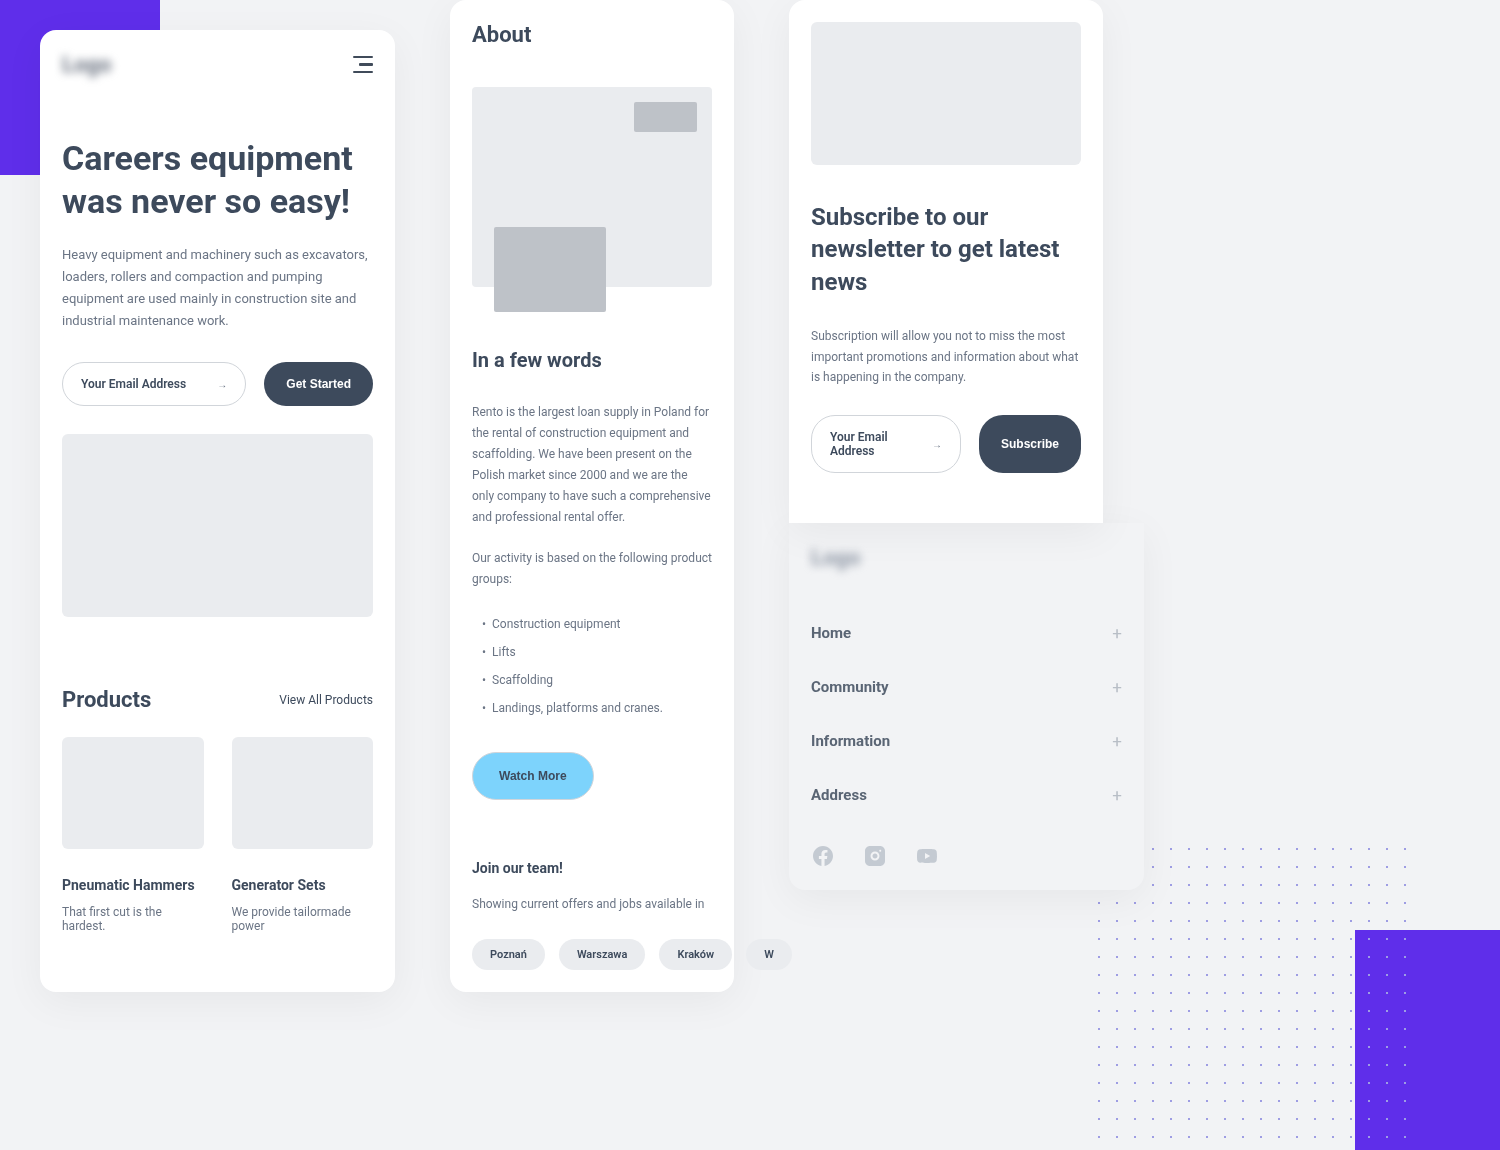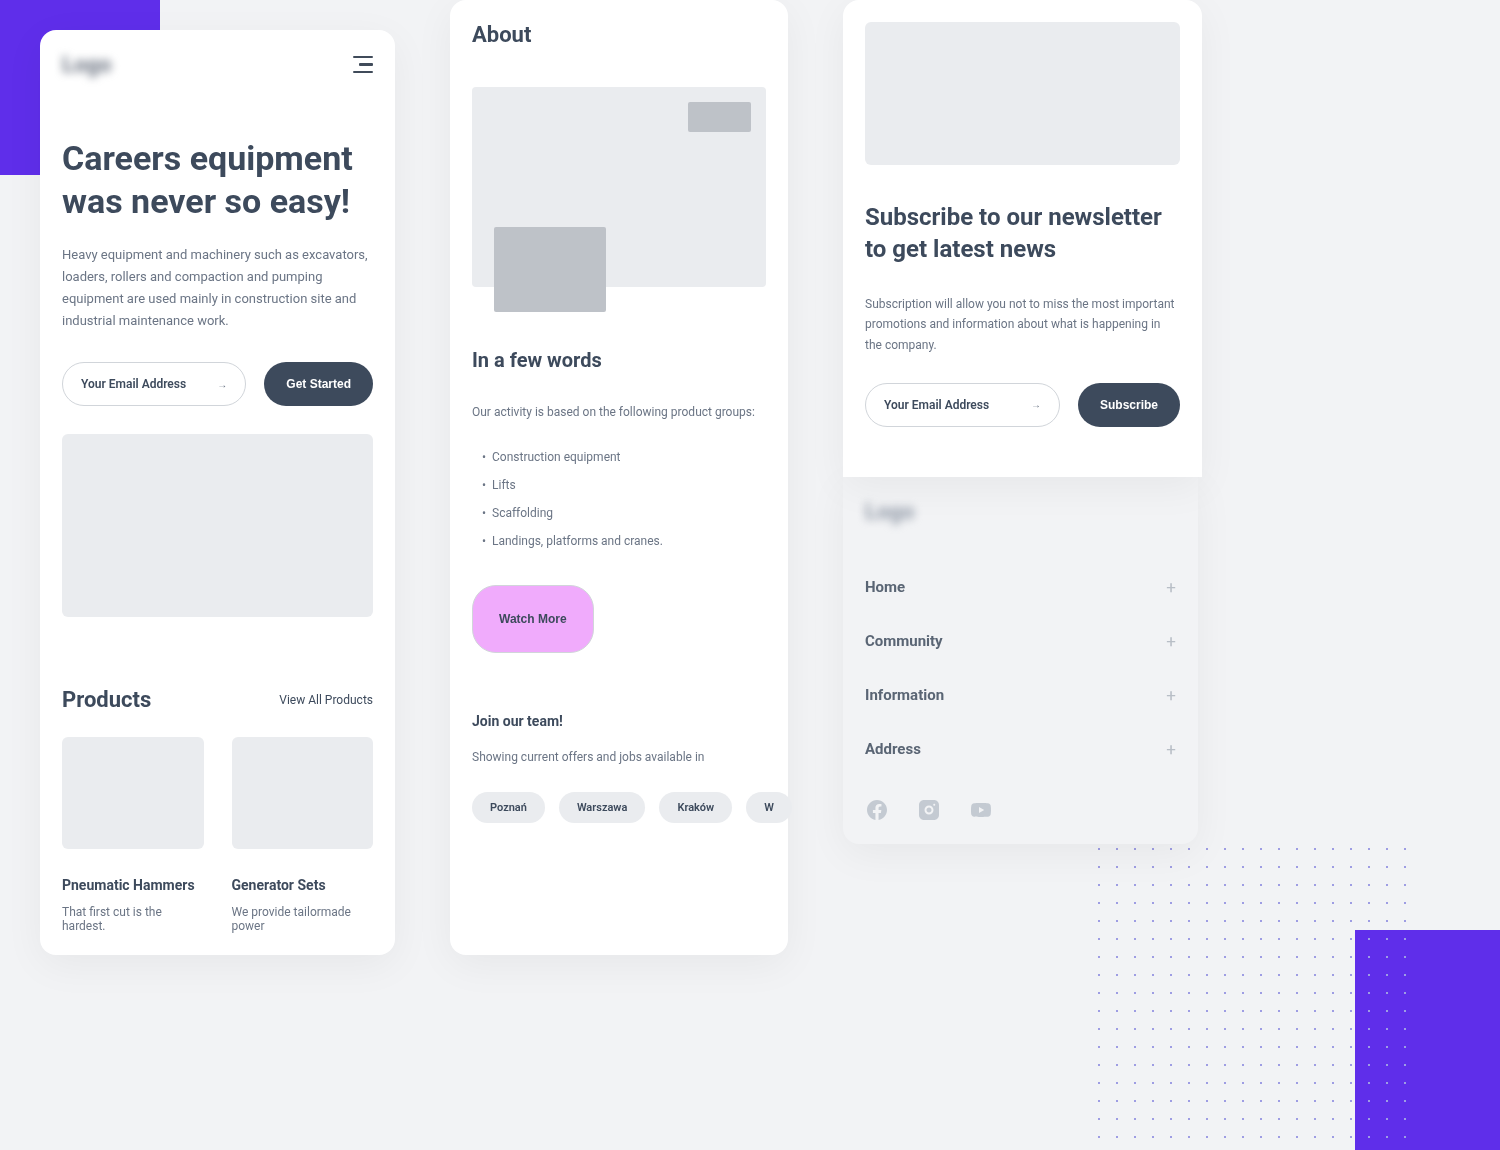--- a/index.html
+++ b/index.html
@@ -171,21 +171,21 @@
       gap: 28px;
     }
     
     .product-card { flex: 1; }
     .product-img { width: 100%; height: 112px; margin-bottom: 28px; }
     .product-title { font-size: 14px; font-weight: 700; color: #3d4a5c; margin-bottom: 12px; }
     .product-desc { font-size: 12px; color: #6b7585; }
     
     
     .card-2 {
-      width: 338px;
+      width: 284px;
       margin-top: 0;
       padding: 22px;
     }
     
     .about-title {
       font-size: 22px;
       font-weight: 700;
       color: #3d4a5c;
       margin-bottom: 40px;
     }
@@ -243,24 +243,24 @@
       position: relative;
     }
     .about-list li::before {
       content: "•";
       position: absolute;
       left: 10px;
     }
     
     .btn-outline {
       border: 1px solid #d1d5da;
-      background: #f0abfc;
+      background: #7dd3fc;
       color: #3d4a5c;
       border-radius: 24px;
-      padding: 26px 26px;
+      padding: 16px 26px;
       font-size: 12px;
       font-weight: 600;
       cursor: pointer;
       margin-bottom: 60px;
     }
     
     .careers-text {
       font-size: 12px;
       color: #6b7585;
       line-height: 1.7;
@@ -285,21 +285,21 @@
       padding: 9px 18px;
       font-size: 11px;
       font-weight: 600;
       color: #3d4a5c;
       white-space: nowrap;
       cursor: pointer;
     }
     
     
     .card-3 {
-      width: 359px;
+      width: 314px;
       margin-top: 0;
       padding: 22px;
       margin-bottom: 0;
       border-radius: 16px 16px 0 0;
     }
     
     .nl-img { width: 100%; height: 143px; margin-bottom: 36px; }
     
     .nl-title {
       font-size: 24px;
@@ -421,20 +421,21 @@
   <div class="card card-2">
     <h2 class="about-title">About</h2>
 
     <div class="about-img-wrap">
       <div class="about-img-main"></div>
       <div class="about-img-small-1"></div>
       <div class="about-img-small-2"></div>
     </div>
 
     <h3 class="subheading">In a few words</h3>
+    <p class="about-text">Rento is the largest loan supply in Poland for the rental of construction equipment and scaffolding. We have been present on the Polish market since 2000 and we are the only company to have such a comprehensive and professional rental offer.</p>
     <p class="about-text">Our activity is based on the following product groups:</p>
 
     <ul class="about-list">
       <li>Construction equipment</li>
       <li>Lifts</li>
       <li>Scaffolding</li>
       <li>Landings, platforms and cranes.</li>
     </ul>
 
     <button class="btn-outline">Watch More</button>

